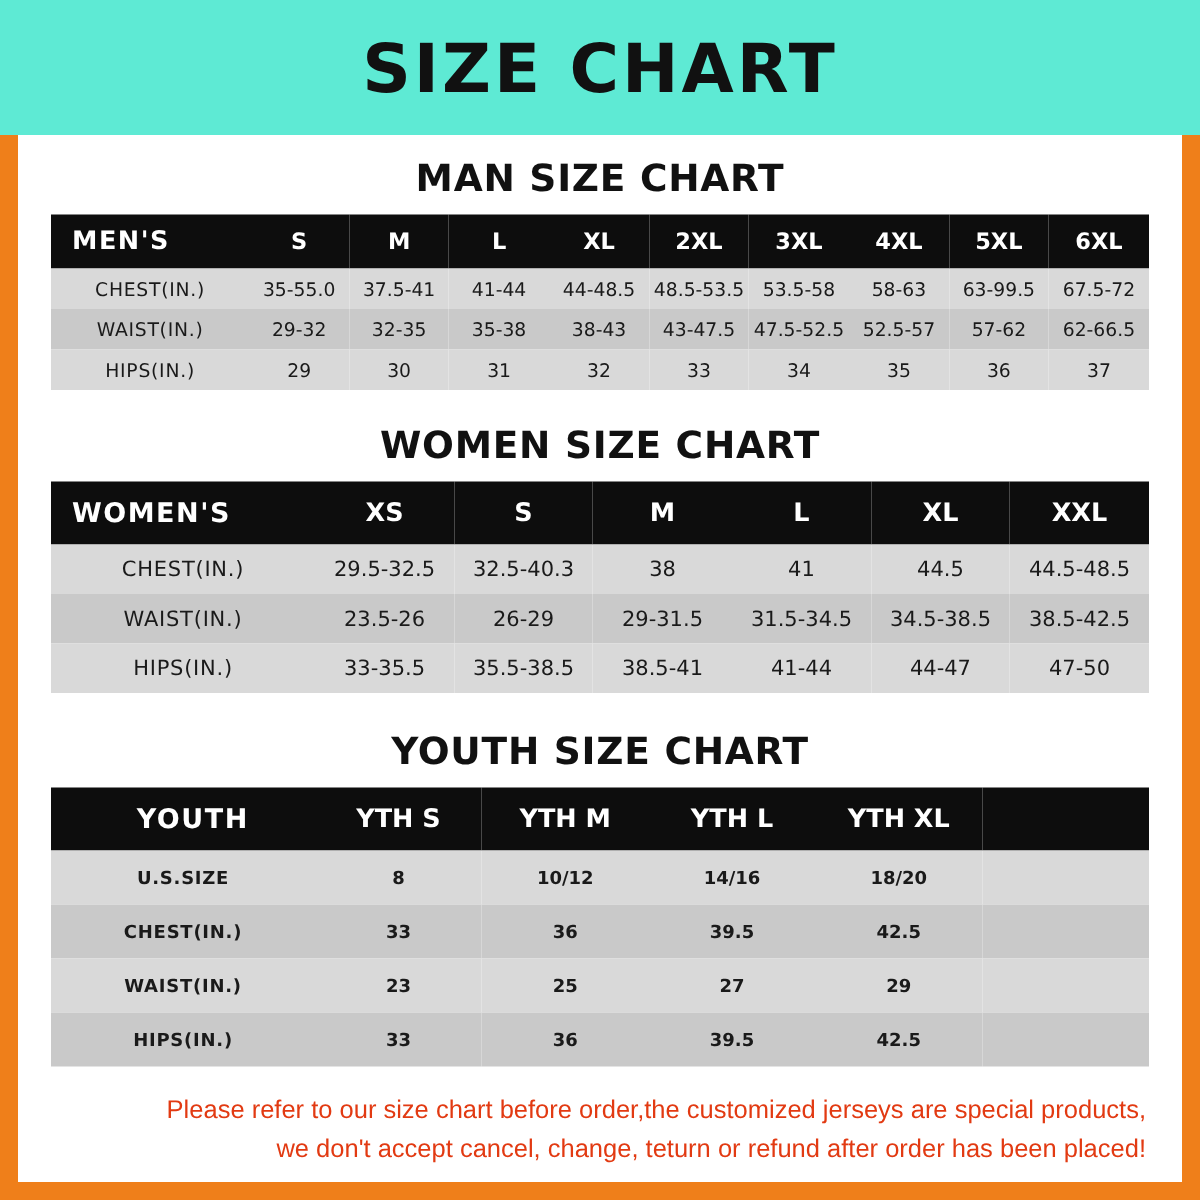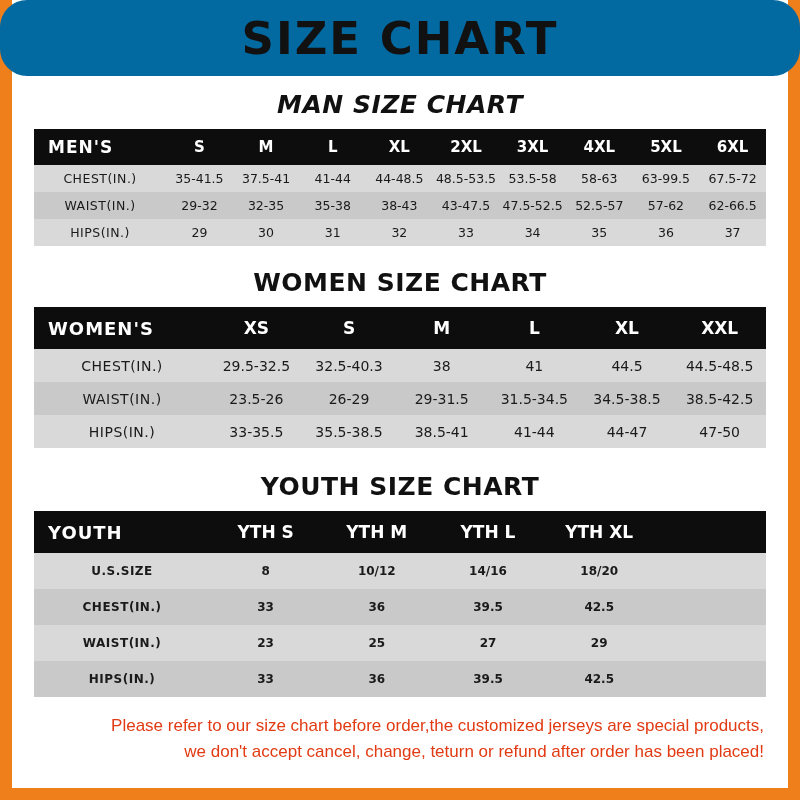--- a/index.html
+++ b/index.html
@@ -16,48 +16,47 @@
   .page {
     position: relative;
     width: 800px;
     height: 800px;
     background: #ffffff;
     box-sizing: border-box;
     border-left: 12px solid #ef7f1a;
     border-right: 12px solid #ef7f1a;
   }
   .top-banner {
-    background: #0369a1;
-    height: 76px;
+    background: #5eead4;
+    height: 90px;
     display: flex;
     align-items: center;
     justify-content: center;
     margin: 0 -12px;
-    border-radius: 27px;
   }
   .top-banner .title {
     font-family: "DejaVu Sans", sans-serif;
     font-weight: bold;
     font-size: 45px;
     letter-spacing: 2px;
     color: #111111;
     line-height: 1;
   }
   .section {
     padding: 0 22px;
   }
   .section-title {
     text-align: center;
     font-family: "DejaVu Sans", sans-serif;
     font-weight: bold;
     font-size: 25px;
     color: #111111;
     letter-spacing: 0.5px;
   }
-  .men-title { margin: 14px 0 10px 0; font-style: italic; }
+  .men-title { margin: 14px 0 10px 0; }
   .women-title { margin: 22px 0 10px 0; }
   .youth-title { margin: 24px 0 10px 0; }
 
   table.size-table {
     width: 100%;
     border-collapse: collapse;
     table-layout: fixed;
   }
   table.size-table th, table.size-table td {
     text-align: center;
@@ -94,21 +93,21 @@
   #men-table tbody td { font-size: 12.5px; height: 25px; }
   #men-table tbody td.rowhead { font-size: 12.5px; }
 
   
   #women-table thead th { font-size: 17px; height: 40px; margin-left: 44px; }
   #women-table thead th.rowhead { font-size: 18px; }
   #women-table tbody td { font-size: 14px; height: 31px; }
 
   
   #youth-table thead th { font-size: 17px; height: 40px; }
-  #youth-table thead th.rowhead { font-size: 18px; }
+  #youth-table thead th.rowhead { font-size: 18px; text-align: center; }
   #youth-table tbody td { font-size: 12px; height: 34px; font-weight: bold; }
 
   .note {
     padding: 16px 24px 0 24px;
     color: #e23a12;
     font-family: "Liberation Sans", sans-serif;
     font-size: 17px;
     line-height: 1.5;
     text-align: right;
   }
@@ -144,21 +143,21 @@
           <th>2XL</th>
           <th>3XL</th>
           <th>4XL</th>
           <th>5XL</th>
           <th>6XL</th>
         </tr>
       </thead>
       <tbody>
         <tr class="band-light">
           <td class="rowhead">CHEST(IN.)</td>
-          <td>35-41.5</td>
+          <td>35-55.0</td>
           <td>37.5-41</td>
           <td>41-44</td>
           <td>44-48.5</td>
           <td>48.5-53.5</td>
           <td>53.5-58</td>
           <td>58-63</td>
           <td>63-99.5</td>
           <td>67.5-72</td>
         </tr>
         <tr class="band-mid">

